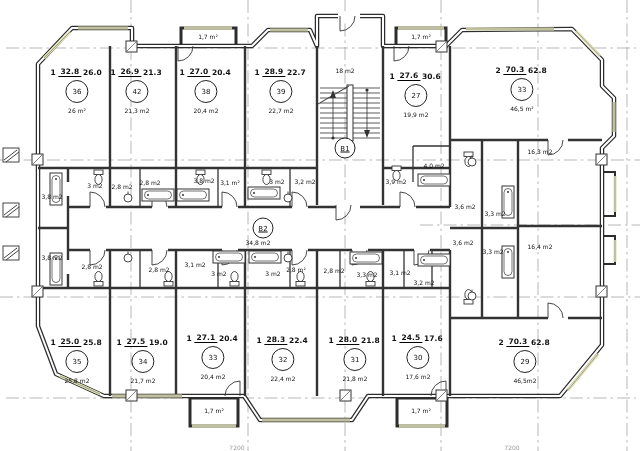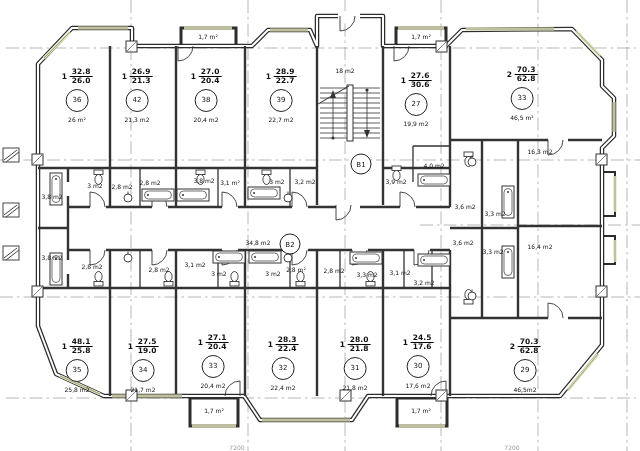--- a/index.html
+++ b/index.html
@@ -5,26 +5,26 @@
   html,body{margin:0;padding:0;background:#fff;}
   .plan{position:relative;width:640px;height:451px;background:#fff;overflow:hidden;
         font-family:"DejaVu Sans", sans-serif;color:#111;}
   .plan svg{position:absolute;left:0;top:0;}
   .lbl{position:absolute;transform:translate(-50%,-50%);font-size:6px;line-height:1;
        white-space:nowrap;color:#111;}
   .dim{position:absolute;transform:translate(-50%,0);font-size:6px;color:#9a9a9a;white-space:nowrap;}
   .apt{position:absolute;display:flex;flex-direction:column;align-items:center;
        transform:translateX(-50%);}
   .fr{display:flex;align-items:center;gap:3px;font-weight:bold;font-size:7.5px;line-height:1.1;}
-  .stack{display:flex;flex-direction:column;align-items:center;}
+  .stack{display:flex;align-items:center;}
   .tot{border-bottom:1px solid #000;padding:0 2px;}
   .liv{padding:0 2px;}
   .circ{width:21px;height:21px;border:1.2px solid #222;border-radius:50%;background:#fff;
         display:flex;align-items:center;justify-content:center;font-size:7px;margin-top:3px;}
-  .circ.free{position:absolute;transform:translate(-50%,-50%);margin:16px;width:19px;height:19px;}
+  .circ.free{position:absolute;transform:translate(-50%,-50%);margin:0;width:19px;height:19px;text-decoration:underline;}
   .area{font-size:6px;margin-top:4px;white-space:nowrap;}
 </style>
 </head>
 <body>
 
 <div class="plan">
 
 <svg width="640" height="451" viewBox="0 0 640 451">
   <defs>
     <g id="door">
@@ -323,21 +323,21 @@
         </span>
       </div>
   <div class="circ">33</div>
   <div class="area">46,5 m²</div>
 </div>
 
 <div class="apt" style="left:77px;top:338px">
   <div class="fr">
         <span>1</span>
     <span class="stack">
-          <span class="tot">48.1</span>
+          <span class="tot">25.0</span>
     <span class="liv">25.8</span>
         </span>
       </div>
   <div class="circ">35</div>
   <div class="area">25,8 m2</div>
 </div>
 <div class="apt" style="left:143px;top:338px">
   <div class="fr">
         <span>1</span>
     <span class="stack">
@@ -399,21 +399,21 @@
           <span class="tot">70.3</span>
     <span class="liv">62.8</span>
         </span>
       </div>
   <div class="circ">29</div>
   <div class="area">46,5m2</div>
 </div>
 
 <span class="lbl" style="left:345px;top:71px">18 m2</span>
 <div class="circ free" style="left:345px;top:148px">B1</div>
-<div class="circ free" style="left:274px;top:228px">B2</div>
+<div class="circ free" style="left:263px;top:228px">B2</div>
 <span class="lbl" style="left:258px;top:243px">34,8 m2</span>
 
 <span class="lbl" style="left:208px;top:37px">1,7 m²</span>
 <span class="lbl" style="left:421px;top:37px">1,7 m²</span>
 <span class="lbl" style="left:214px;top:411px">1,7 m²</span>
 <span class="lbl" style="left:421px;top:411px">1,7 m²</span>
 
 <span class="lbl" style="left:52px;top:197px">3,8 m2</span>
 <span class="lbl" style="left:95px;top:186px">3 m2</span>
 <span class="lbl" style="left:122px;top:187px">2,8 m2</span>

